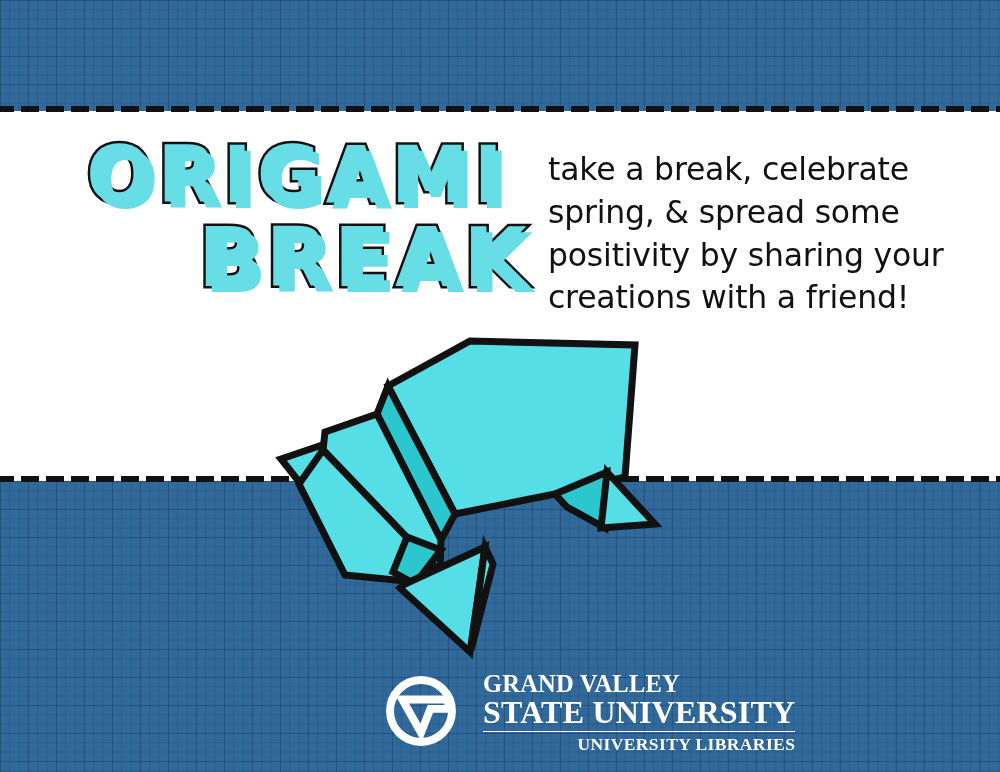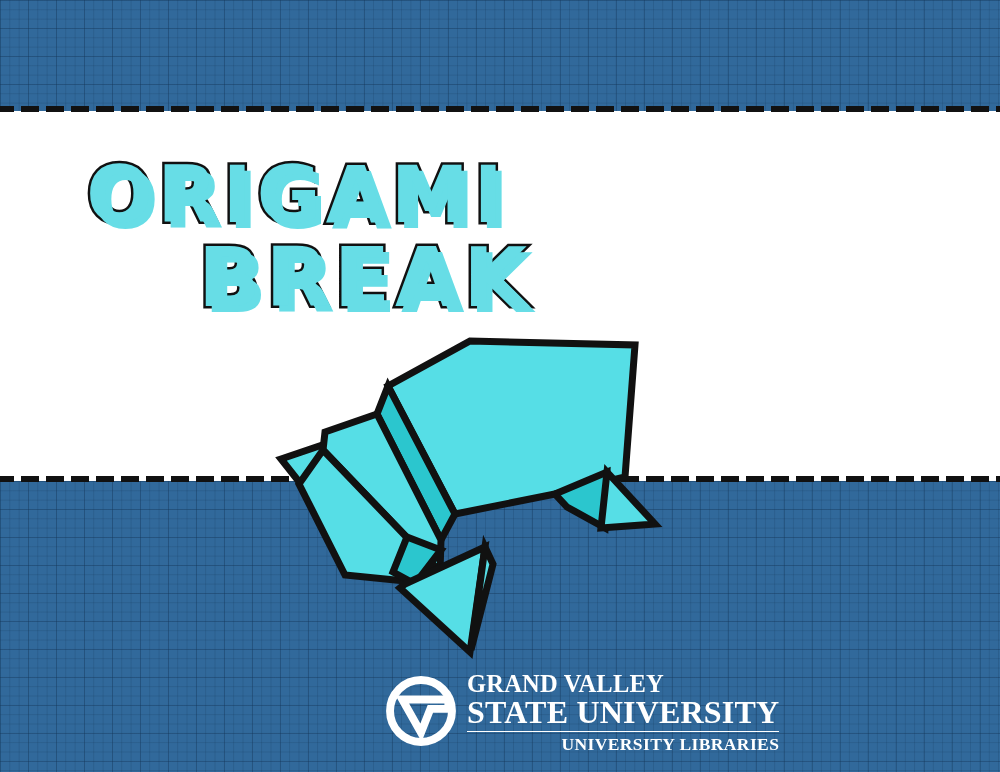--- a/index.html
+++ b/index.html
@@ -67,21 +67,20 @@
   #dash-bottom { top: 476px; }
 
   
   .headline {
     position: absolute;
     left: 62px;
     top: 138px;
     width: 470px;
     text-align: center;
     user-select: none;
-    margin-top: 20px;
   }
   .headline .line {
     display: block;
     font-family: "DejaVu Sans", sans-serif;
     font-weight: bold;
     font-size: 78px;
     line-height: 0.97;
     letter-spacing: 5px;
     color: #67dde6;
     -webkit-text-stroke: 5px #111111;
@@ -117,21 +116,21 @@
 
   
   .logo {
     position: absolute;
     left: 385px;
     top: 668px;
     width: 240px;
     height: 86px;
     display: flex;
     align-items: center;
-    gap: 10px;
+    gap: 26px;
   }
   .logo-mark { width: 72px; height: 72px; flex: 0 0 72px; }
   .logo-text {
     display: flex;
     flex-direction: column;
     justify-content: center;
     color: #ffffff;
     font-family: "Liberation Serif", serif;
     padding-top: 2px;
   }
@@ -168,20 +167,21 @@
   <div class="grid-bg" id="grid-bottom"></div>
 
   <div class="dash-line" id="dash-top"></div>
   <div class="dash-line" id="dash-bottom"></div>
 
   <div class="headline">
     <span class="line line-1">ORIGAMI</span>
     <span class="line line-2">BREAK</span>
   </div>
 
+  <div class="body-copy">take a break, celebrate spring, &amp; spread some positivity by sharing your creations with a friend!</div>
 
   <svg id="origami" viewBox="0 0 430 330">
     <g stroke="#111111" stroke-width="7" stroke-linejoin="miter" stroke-linecap="butt">
 
       <polygon points="26,127 76,110 88,165 60,170" fill="#56dee6"></polygon>
       <polygon points="76,110 96,150 60,170" fill="#2bc6ce"></polygon>
 
       <polygon points="133,54 215,9 380,13 370,145 300,162 200,182" fill="#56dee6"></polygon>
 
       <polygon points="133,54 200,182 186,208 122,82" fill="#2bc6ce"></polygon>

